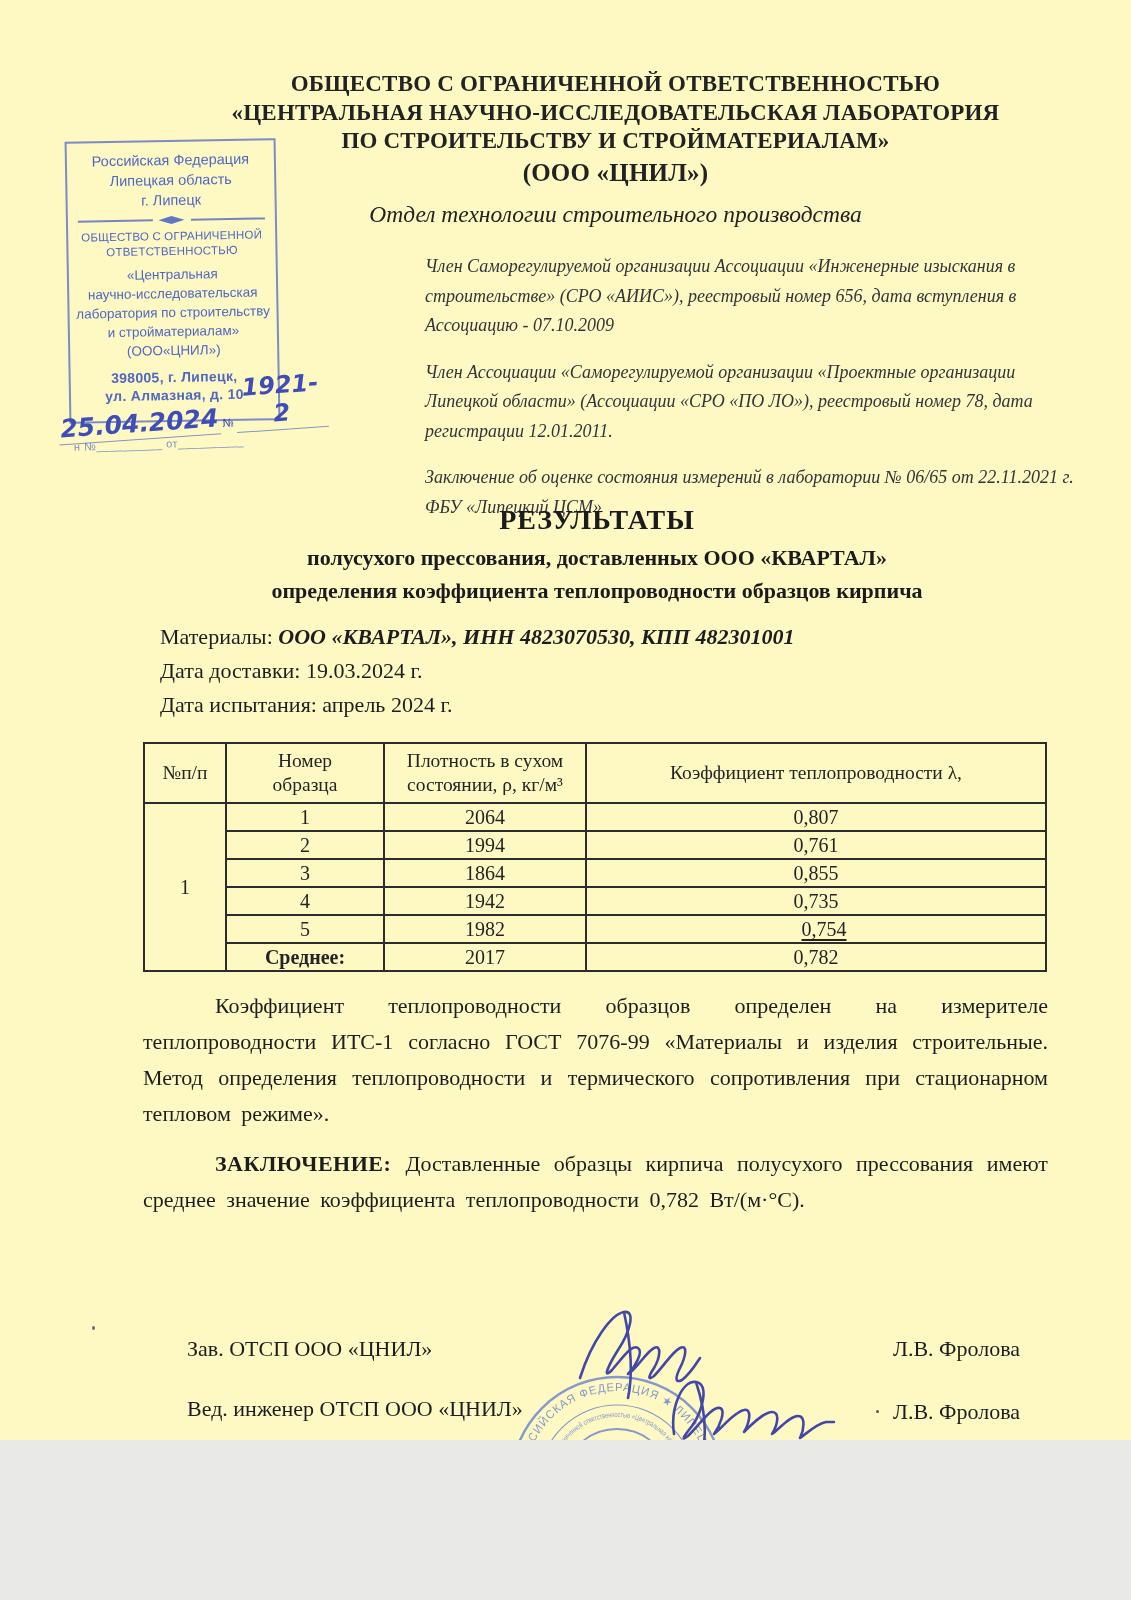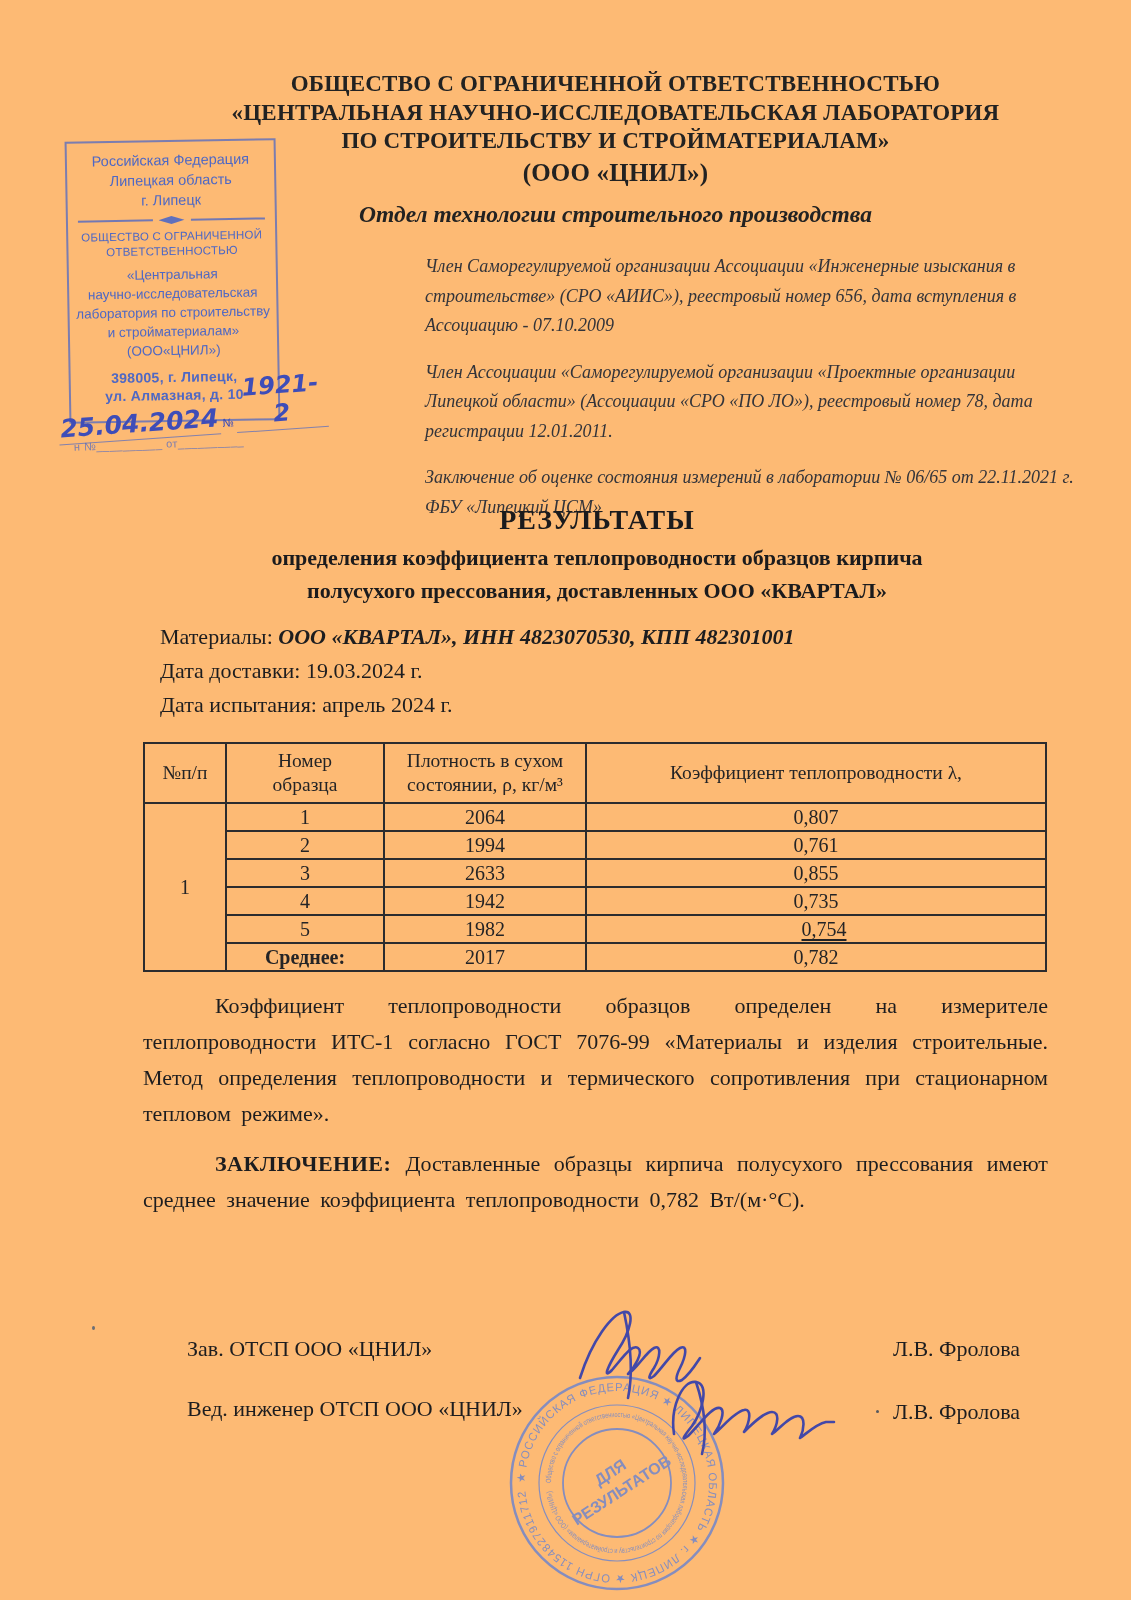--- a/index.html
+++ b/index.html
@@ -3,33 +3,33 @@
 <meta charset="utf-8">
 <style>
   html,body{margin:0;padding:0;}
   body{
     width:1131px;height:1600px;
     background:#e9e9e7;
     font-family:"Liberation Serif", serif;
     color:#1e1e20;
   }
   .page{
-    position:relative;width:1131px;height:1600px;overflow:hidden;
-    background:#fdba74;
+    position:relative;width:1131px;height:1440px;overflow:hidden;
+    background:#fef9c3;
   }
   
   .org-header{
     position:absolute;left:115px;right:15px;top:70px;
     text-align:center;font-weight:bold;font-size:23px;line-height:28.5px;
     letter-spacing:.2px;color:#222;
   }
   .org-header .org-abbr{font-size:25px;margin-top:3px;}
   .department{
     position:absolute;left:115px;right:15px;top:201px;
-    text-align:center;font-weight:bold;font-style:italic;font-size:23.5px;color:#222;
+    text-align:center;font-weight:normal;font-style:italic;font-size:23.5px;color:#222;
   }
   
   .memberships{
     position:absolute;left:425px;width:655px;top:252px;
     font-style:italic;font-size:18px;line-height:29.5px;color:#33343a;
   }
   .memberships p{margin:0 0 17px 0;text-align:left;}
   
   .corner-stamp{
     position:absolute;left:67px;top:140px;width:207px;height:278px;
@@ -149,22 +149,22 @@
 
   <div class="memberships">
     <p>Член Саморегулируемой организации Ассоциации «Инженерные изыскания в строительстве» (СРО «АИИС»), реестровый номер 656, дата вступления в Ассоциацию - 07.10.2009</p>
     <p>Член Ассоциации «Саморегулируемой организации «Проектные организации Липецкой области» (Ассоциации «СРО «ПО ЛО»), реестровый номер 78, дата регистрации 12.01.2011.</p>
     <p>Заключение об оценке состояния измерений в лаборатории № 06/65 от 22.11.2021 г.  ФБУ «Липецкий ЦСМ»</p>
   </div>
 
   <div class="results-head">
     <div class="r-title">РЕЗУЛЬТАТЫ</div>
     <div class="r-sub">
+      <div>полусухого прессования, доставленных ООО «КВАРТАЛ»</div>
       <div>определения коэффициента теплопроводности образцов кирпича</div>
-      <div>полусухого прессования, доставленных ООО «КВАРТАЛ»</div>
     </div>
   </div>
 
   <div class="info">
     <div><span>Материалы: </span><span class="cust-value">ООО «КВАРТАЛ», ИНН 4823070530, КПП 482301001</span></div>
     <div>Дата доставки: 19.03.2024 г.</div>
     <div>Дата испытания: апрель 2024 г.</div>
   </div>
 
   <table class="ttable">
@@ -187,21 +187,21 @@
       <td>2064</td>
       <td>0,807</td>
     </tr>
     <tr>
       <td>2</td>
       <td>1994</td>
       <td>0,761</td>
     </tr>
     <tr>
       <td>3</td>
-      <td>2633</td>
+      <td>1864</td>
       <td>0,855</td>
     </tr>
     <tr>
       <td>4</td>
       <td>1942</td>
       <td>0,735</td>
     </tr>
     <tr>
       <td>5</td>
       <td>1982</td>

